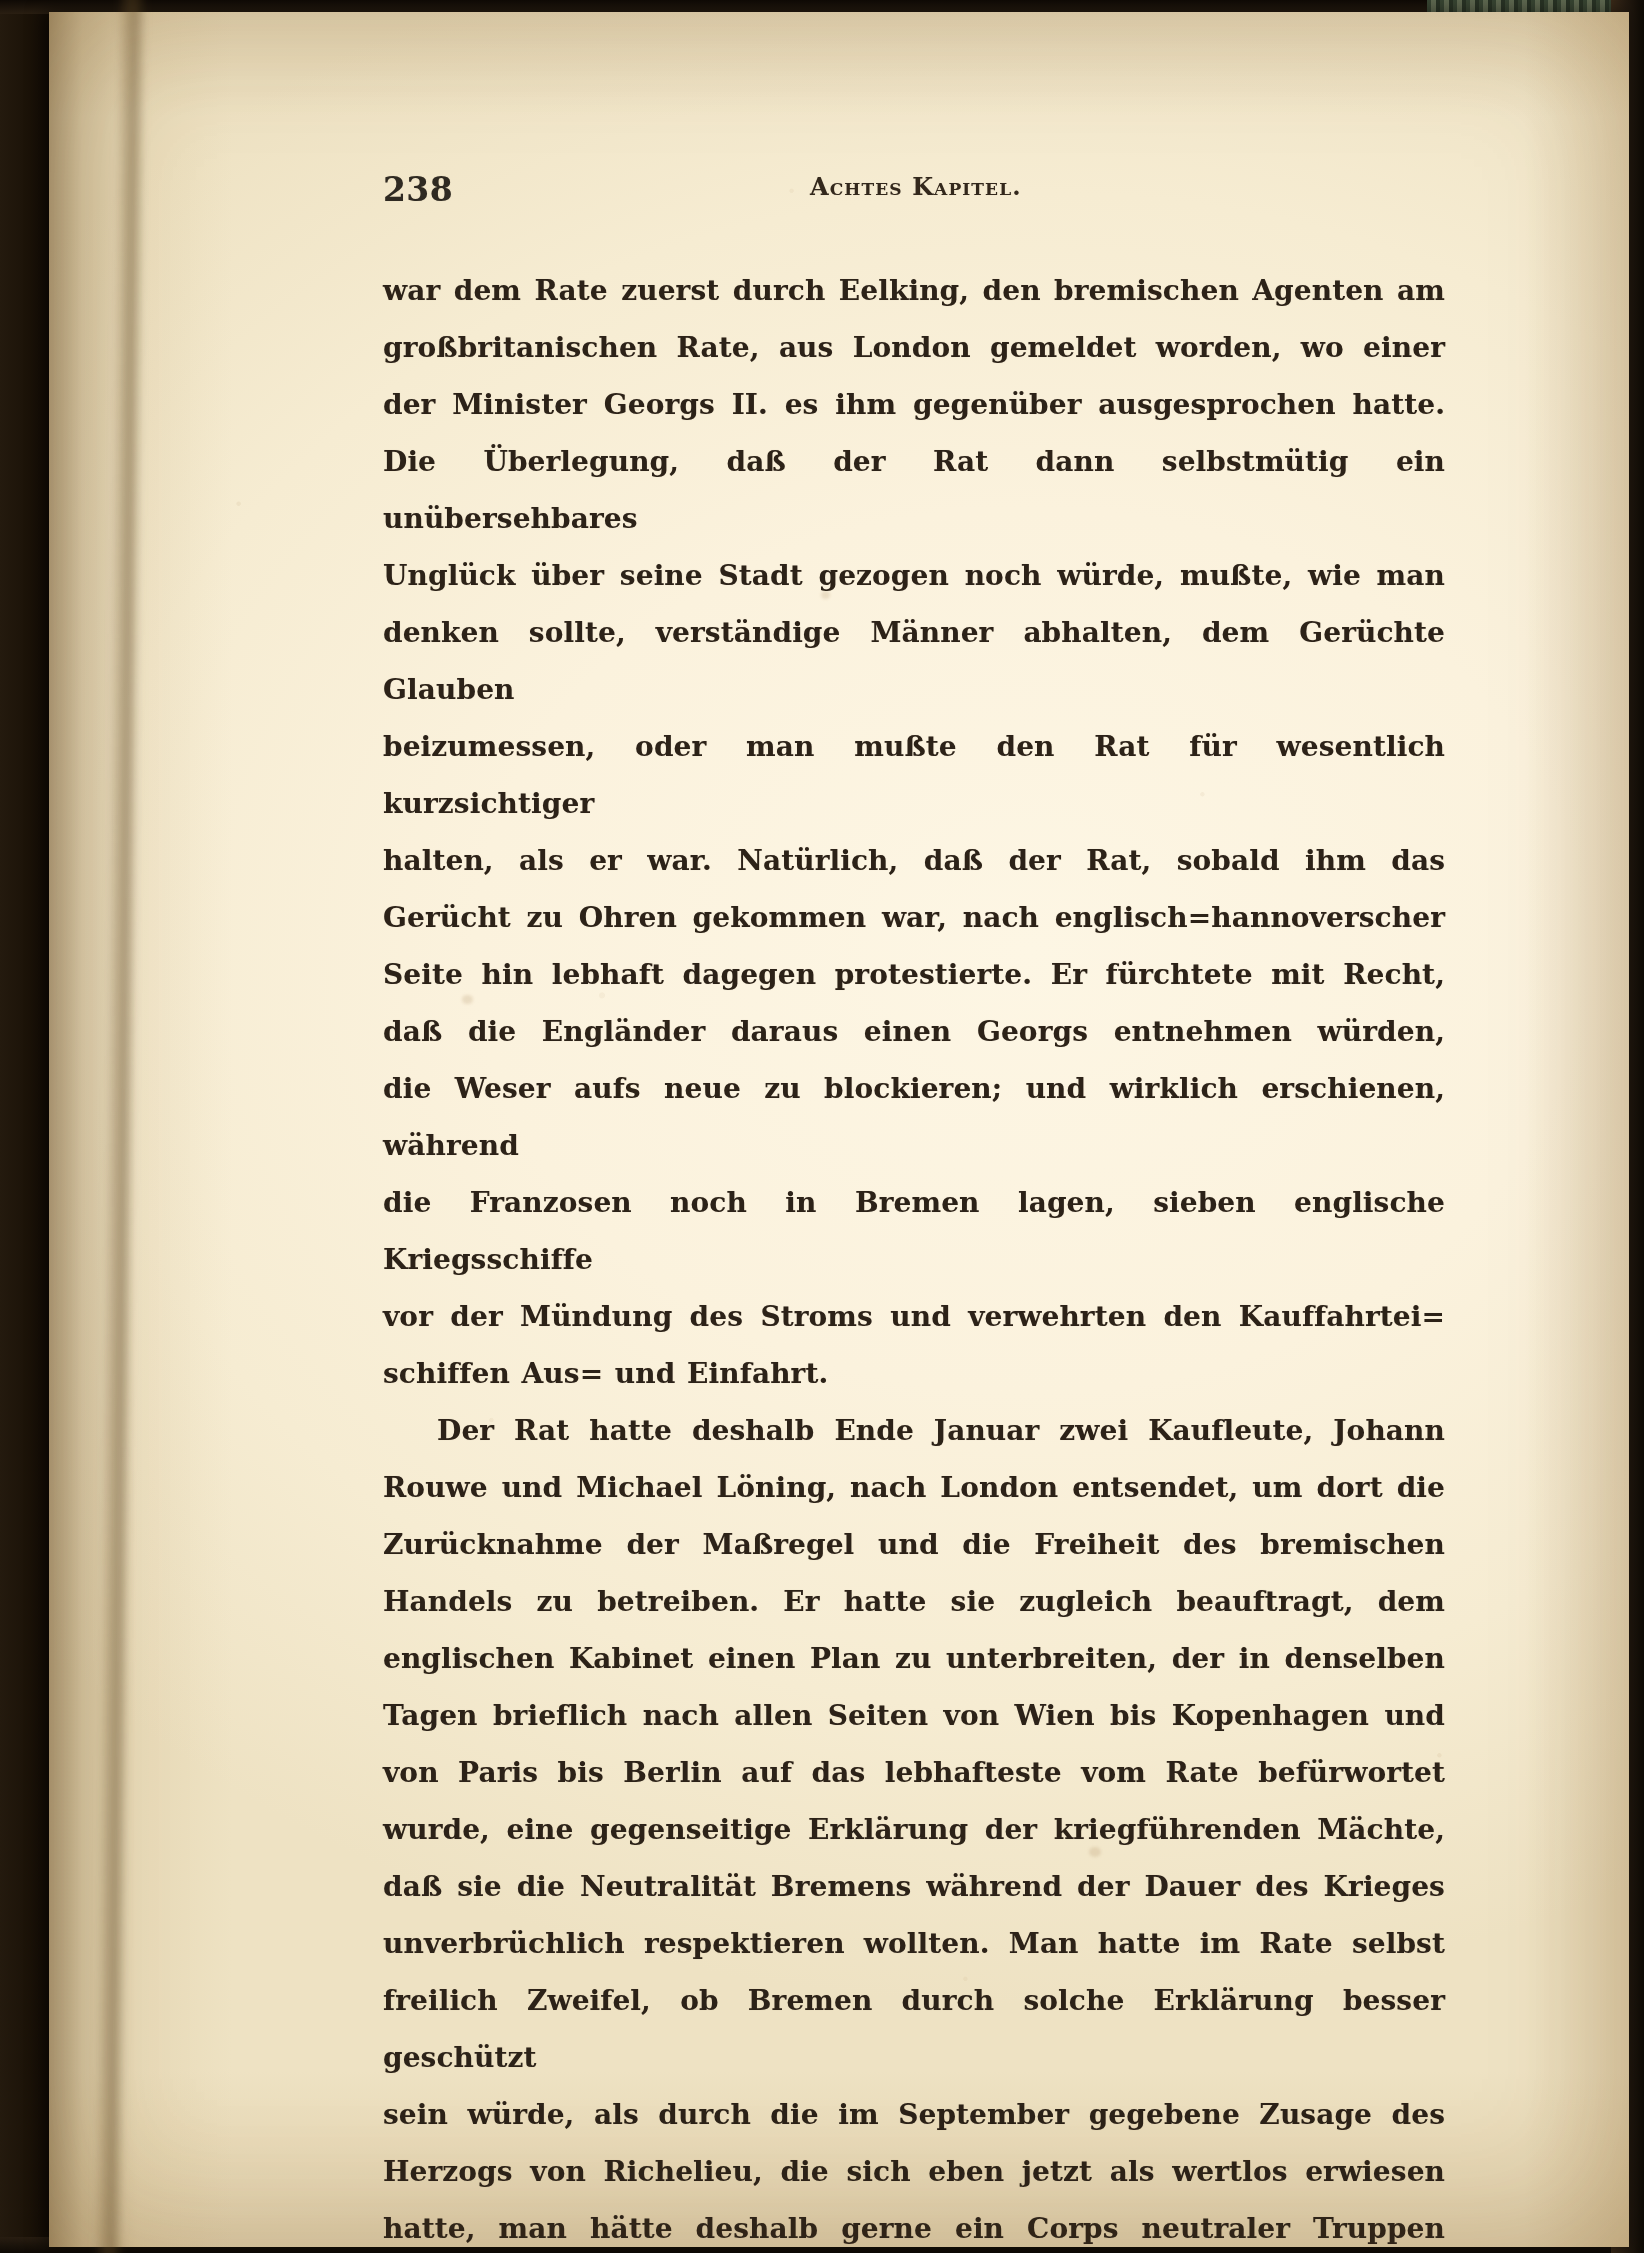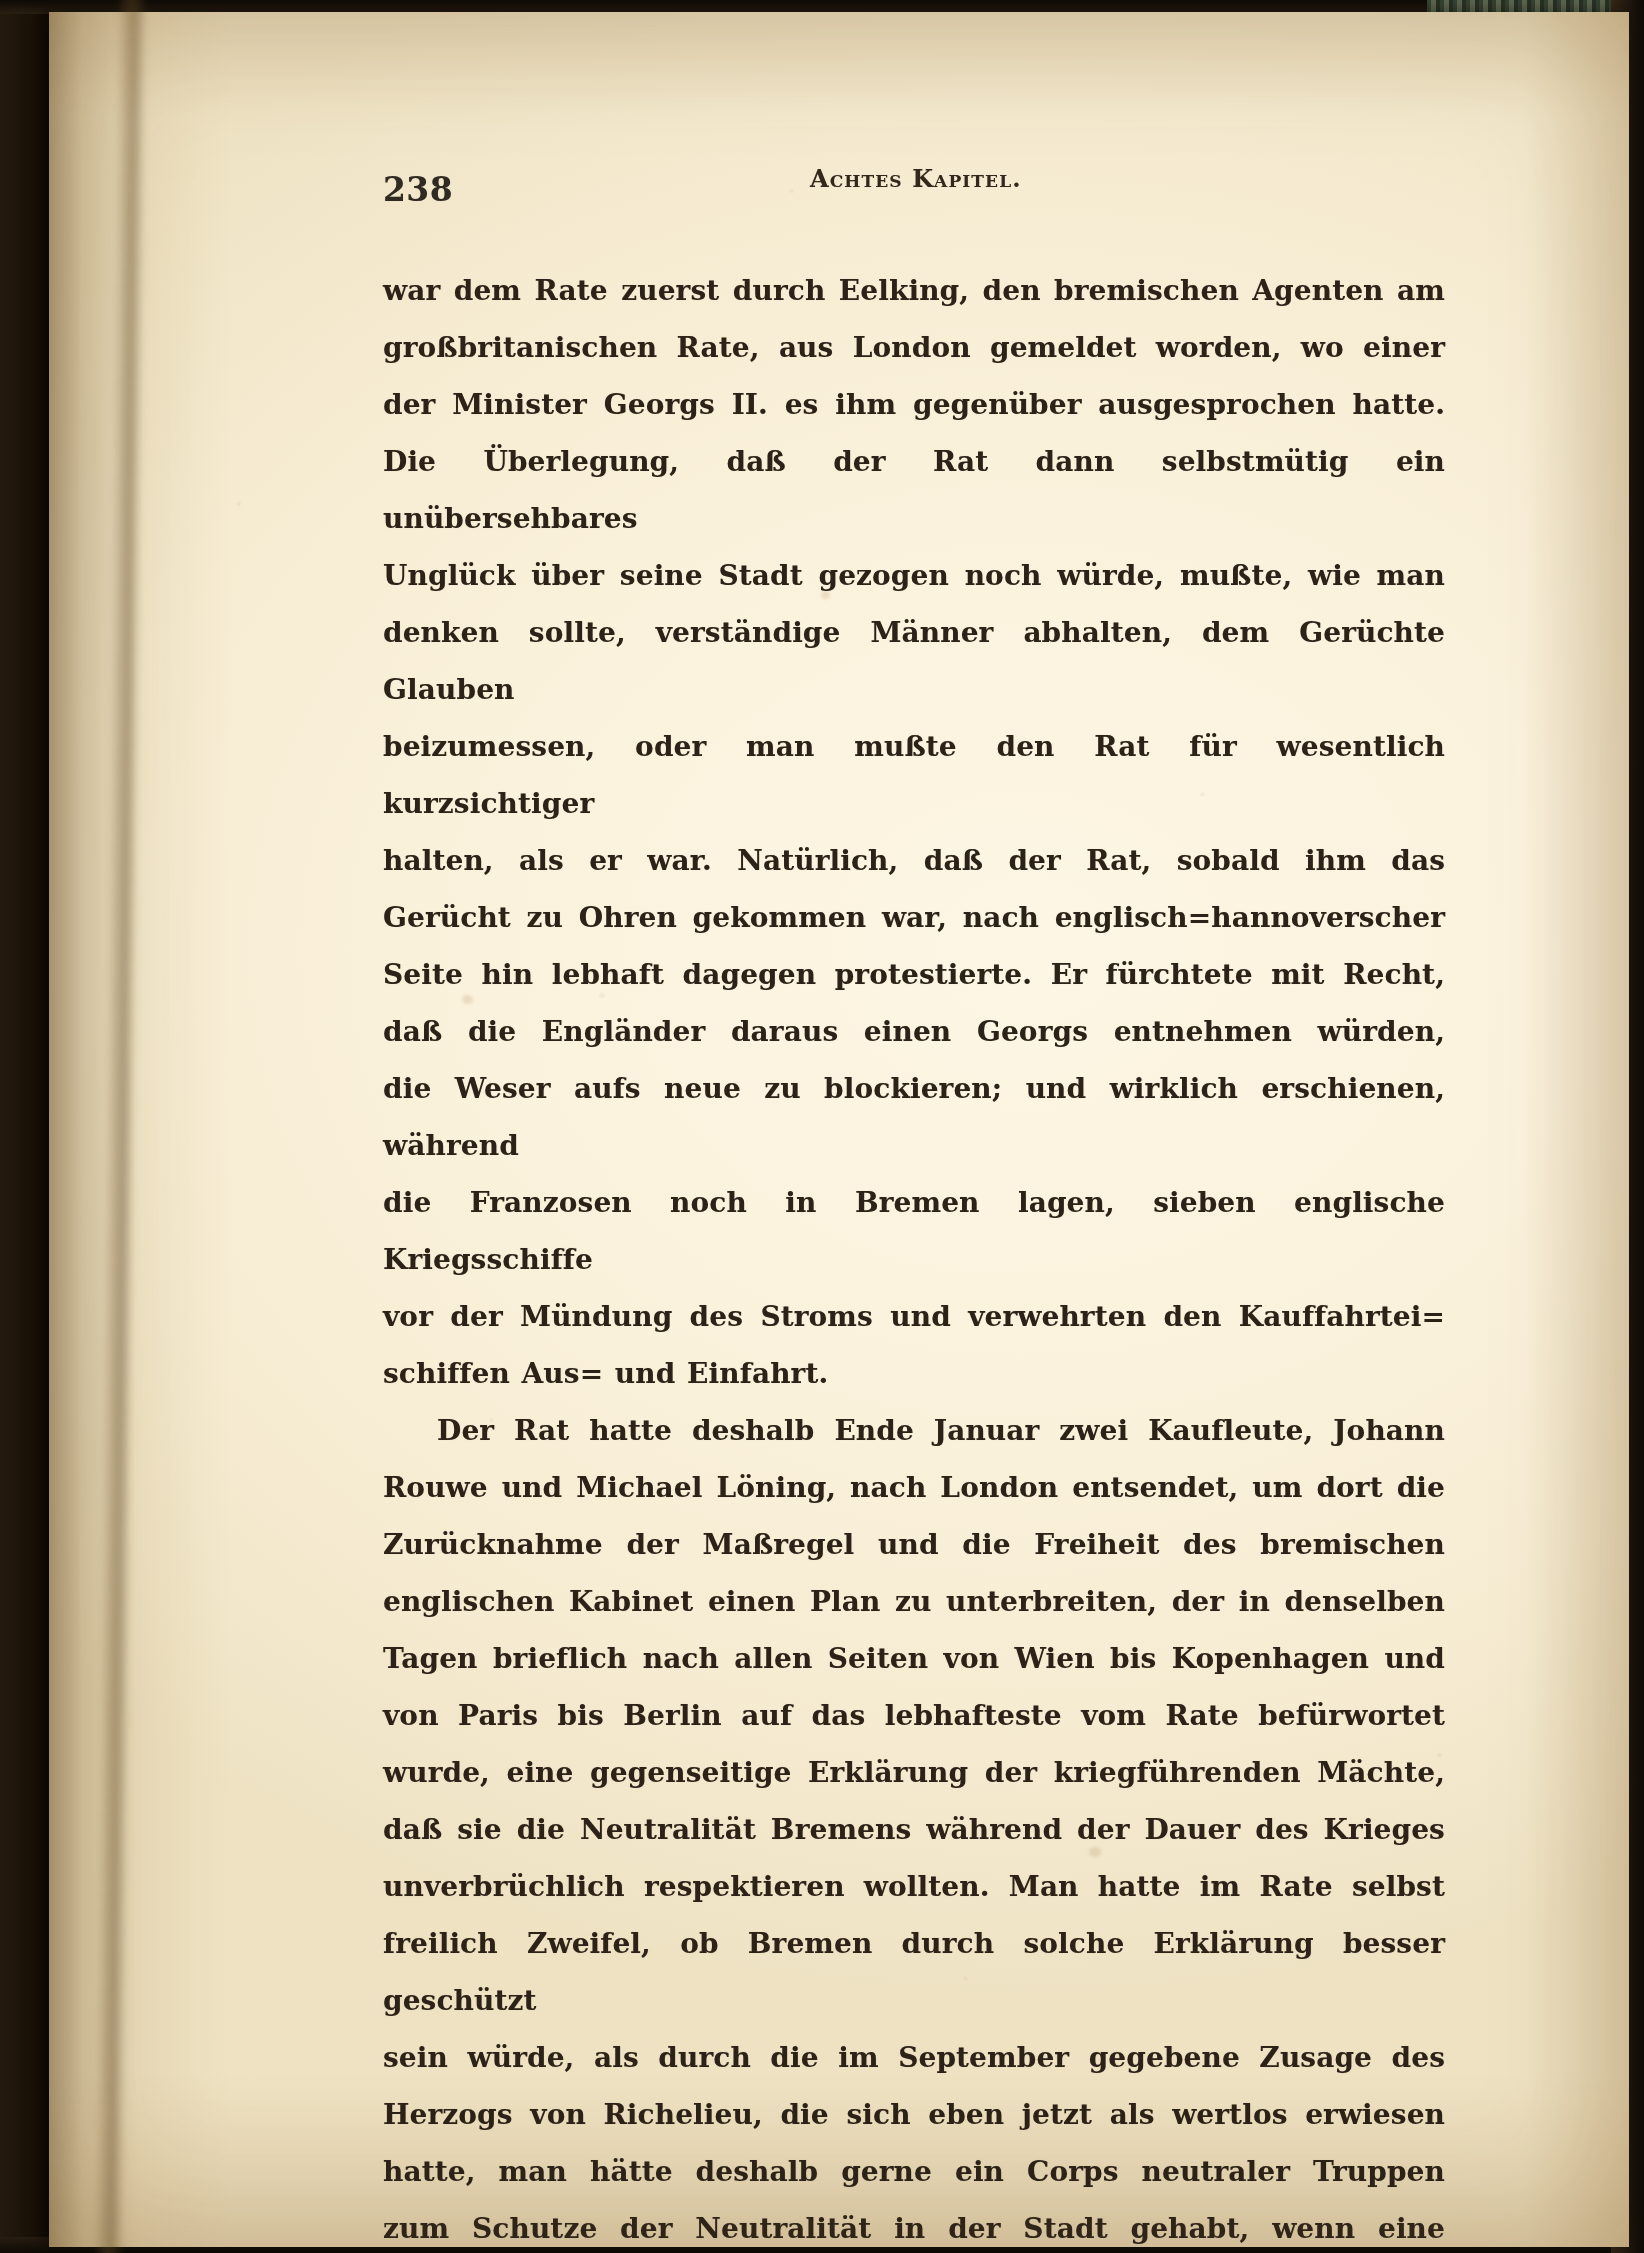--- a/index.html
+++ b/index.html
@@ -142,21 +142,21 @@
     position: absolute;
     left: 0; top: 8.8px;
     font-family: "DejaVu Serif", serif;
     font-size: 33px;
     font-weight: 600;
     color: #2f2a22;
     letter-spacing: 0.4px;
   }
   .chapter-title {
     position: absolute;
-    left: 427px; top: 3px;
+    left: 427px; top: 11px;
     font-family: "DejaVu Serif", serif;
     font-size: 24px;
     font-weight: 700;
     color: #33281c;
     letter-spacing: 1.1px;
     font-variant: small-caps;
   }
 
   .body {
     margin-top: 40px;
@@ -237,20 +237,21 @@
           <span class="ln">daß die Engländer daraus einen Georgs entnehmen würden,</span>
           <span class="ln">die Weser aufs neue zu blockieren; und wirklich erschienen, während</span>
           <span class="ln">die Franzosen noch in Bremen lagen, sieben englische Kriegsschiffe</span>
           <span class="ln">vor der Mündung des Stroms und verwehrten den Kauffahrtei=</span>
           <span class="ln last">schiffen Aus= und Einfahrt.</span>
         </p>
         <p class="para">
           <span class="ln indent">Der Rat hatte deshalb Ende Januar zwei Kaufleute, Johann</span>
           <span class="ln">Rouwe und Michael Löning, nach London entsendet, um dort die</span>
           <span class="ln">Zurücknahme der Maßregel und die Freiheit des bremischen</span>
+          <span class="ln">Handels zu betreiben. Er hatte sie zugleich beauftragt, dem</span>
           <span class="ln">englischen Kabinet einen Plan zu unterbreiten, der in denselben</span>
           <span class="ln">Tagen brieflich nach allen Seiten von Wien bis Kopenhagen und</span>
           <span class="ln">von Paris bis Berlin auf das lebhafteste vom Rate befürwortet</span>
           <span class="ln">wurde, eine gegenseitige Erklärung der kriegführenden Mächte,</span>
           <span class="ln">daß sie die Neutralität Bremens während der Dauer des Krieges</span>
           <span class="ln">unverbrüchlich respektieren wollten. Man hatte im Rate selbst</span>
           <span class="ln">freilich Zweifel, ob Bremen durch solche Erklärung besser geschützt</span>
           <span class="ln">sein würde, als durch die im September gegebene Zusage des</span>
           <span class="ln">Herzogs von Richelieu, die sich eben jetzt als wertlos erwiesen</span>
           <span class="ln">hatte, man hätte deshalb gerne ein Corps neutraler Truppen</span>

